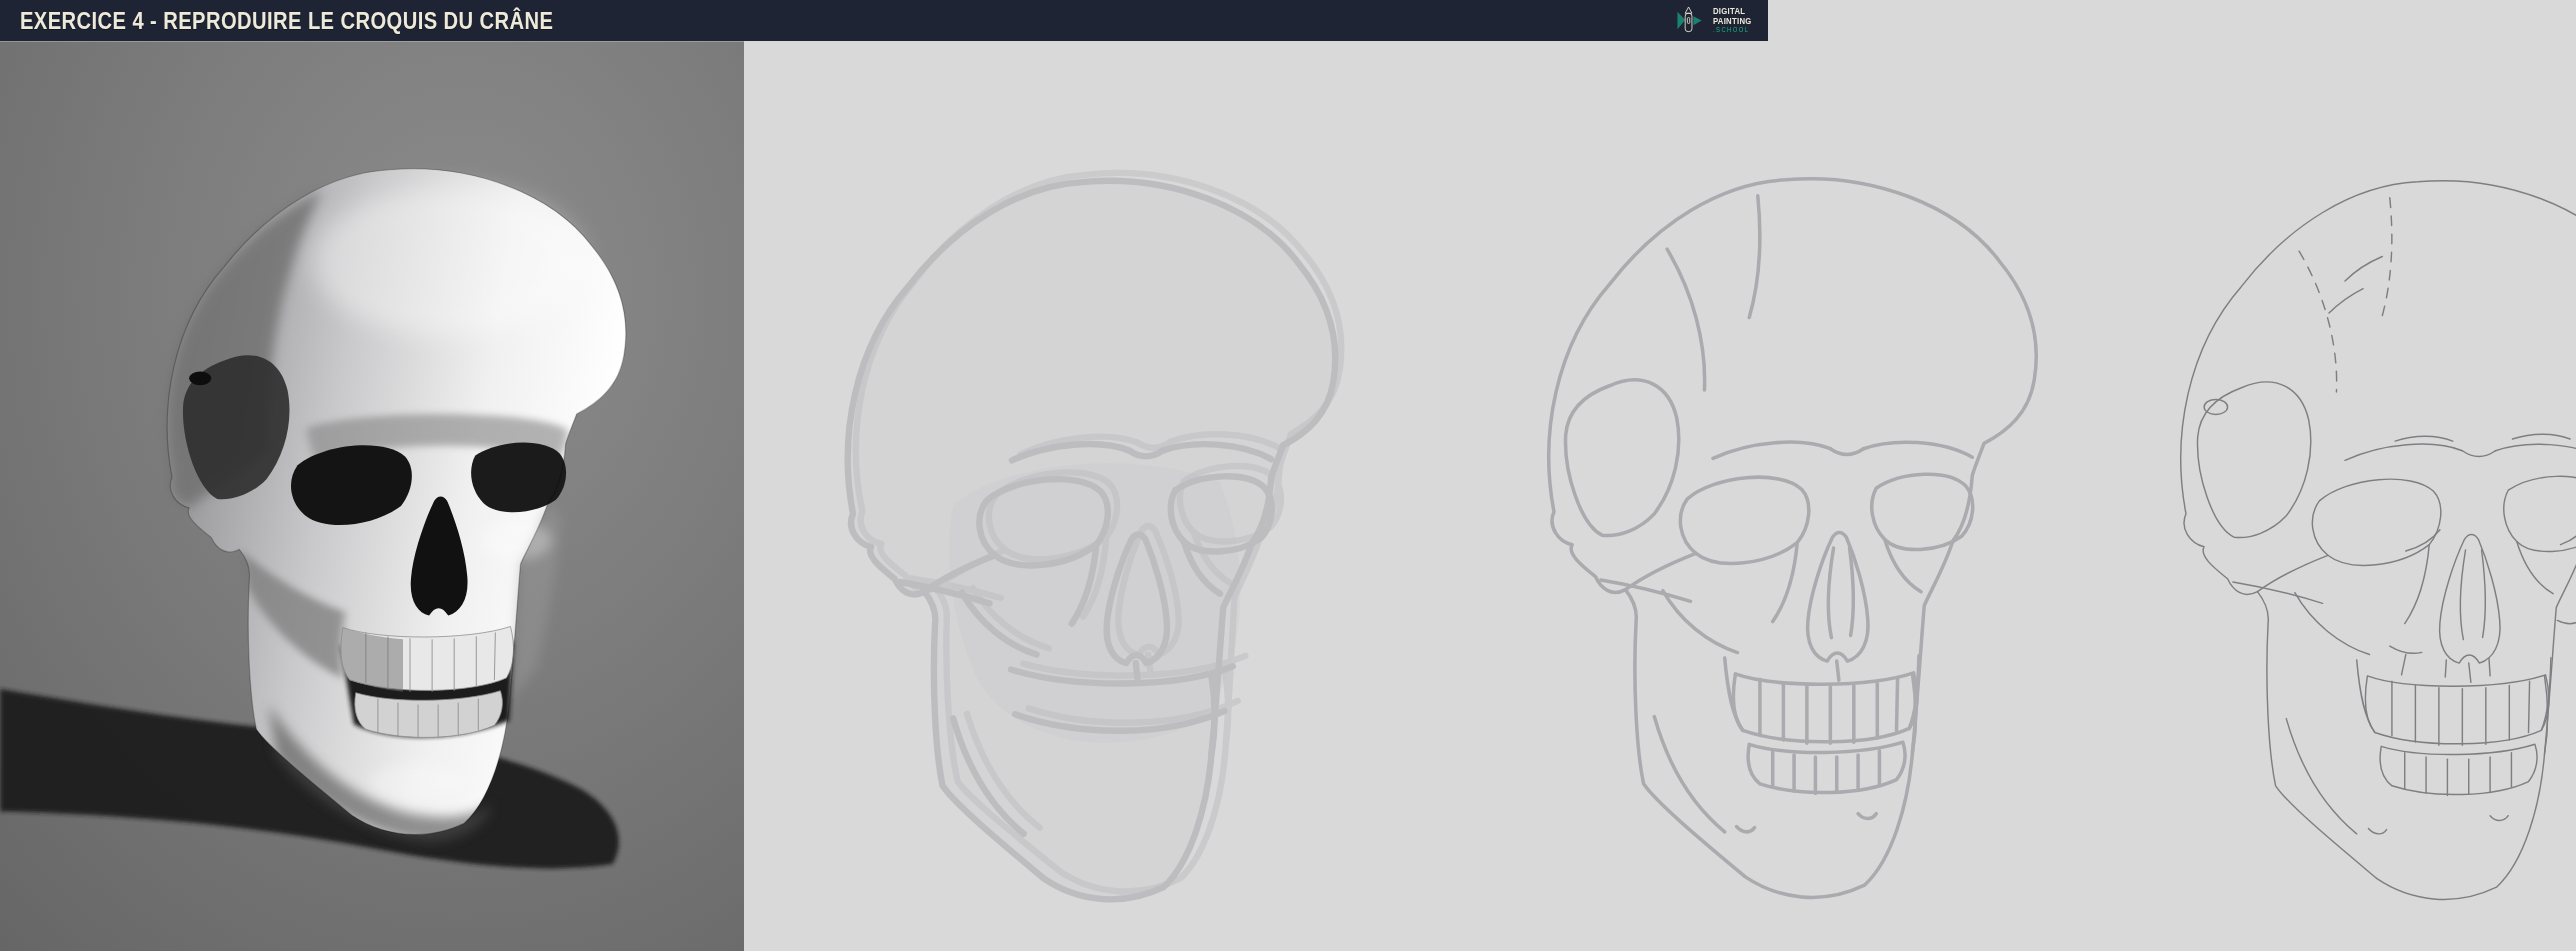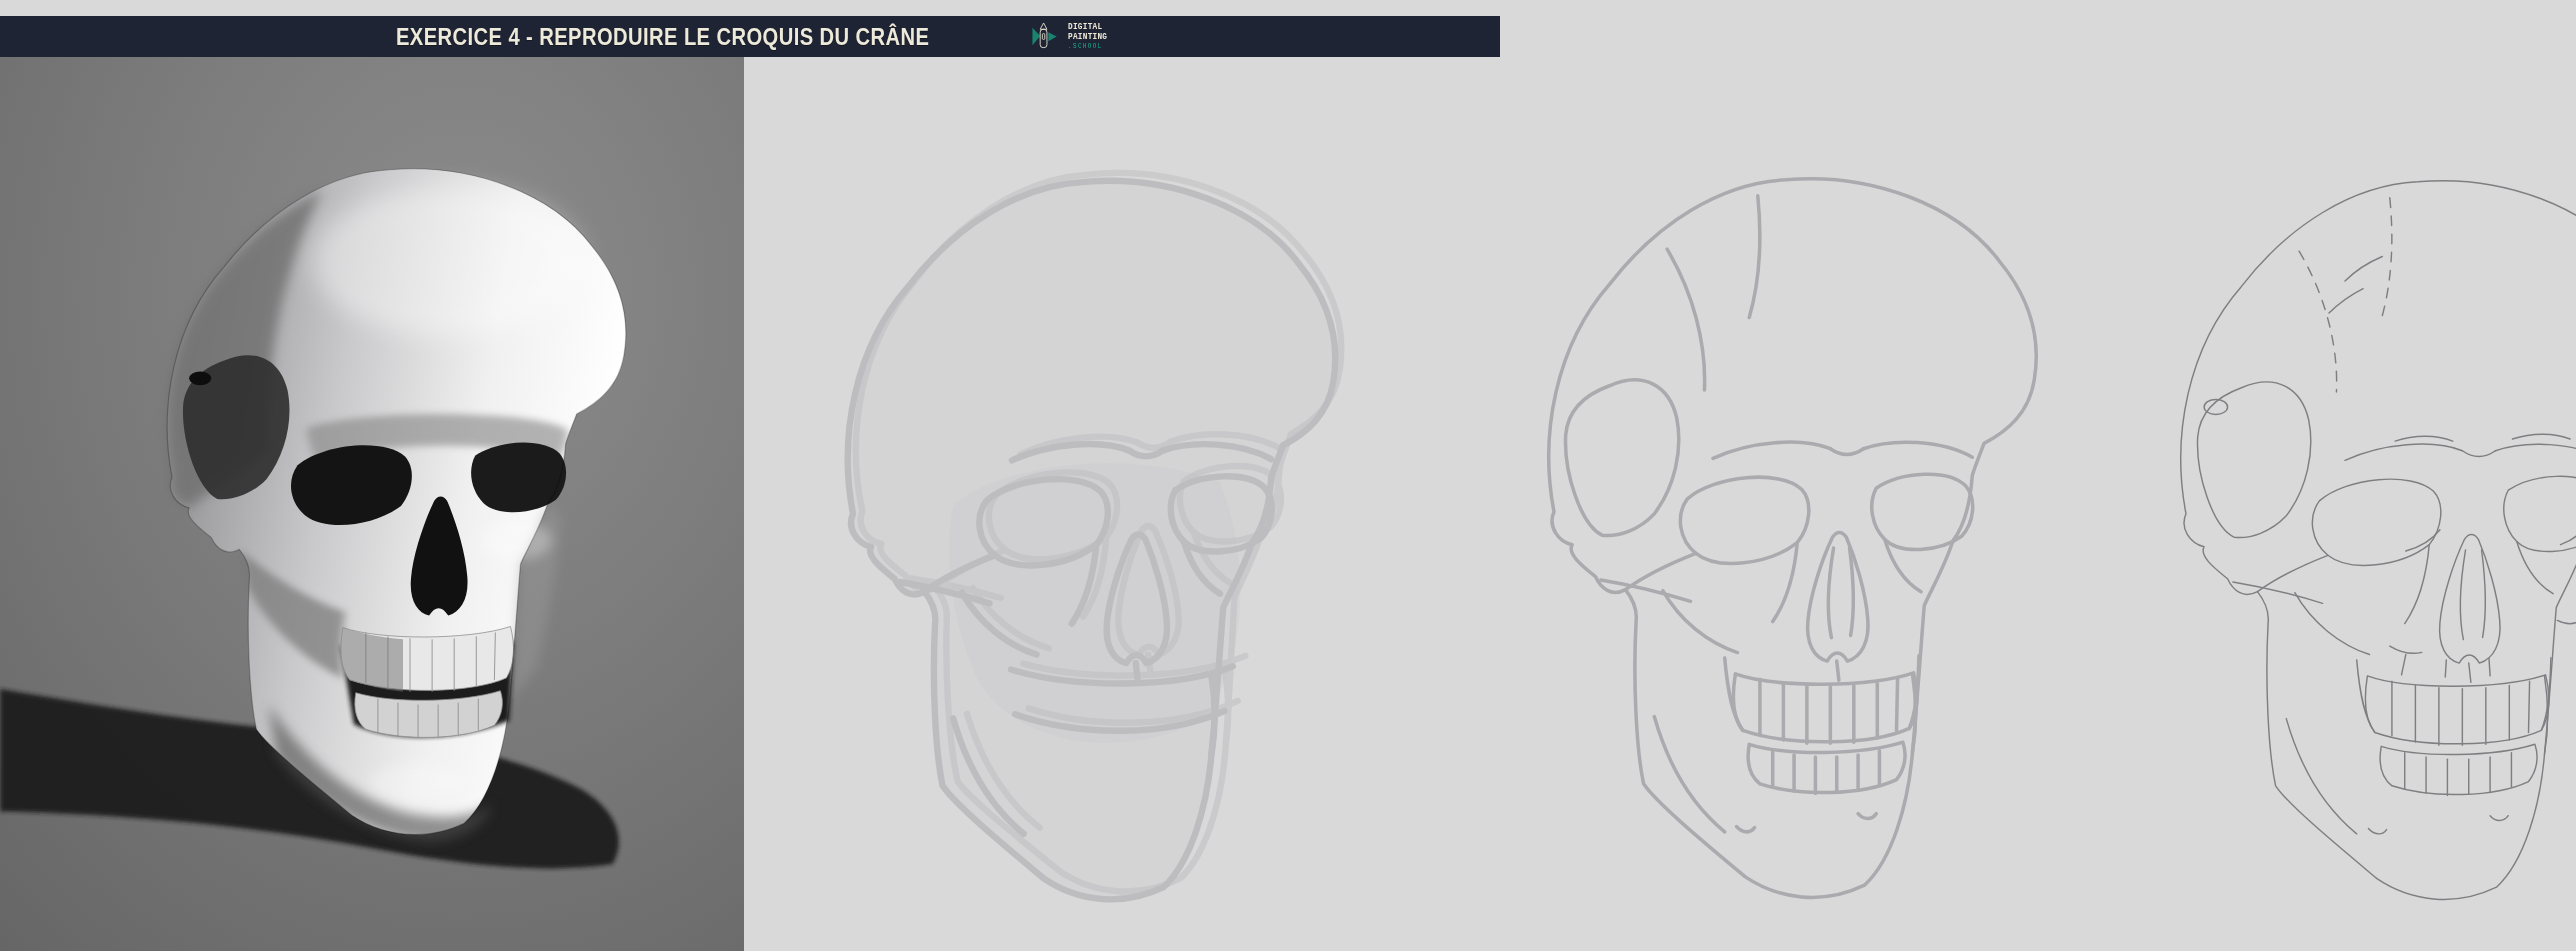--- a/index.html
+++ b/index.html
@@ -5,31 +5,31 @@
   :root{
     --header-bg:#1e2434; --title-cream:#eeeada; --logo-teal:#16b78c;
     --photo-bg:#7b7b7b; --canvas-bg:#d9d9d9; --shadow:#1a1a1a;
     --s1-stroke:#bdbdc0; --s2-stroke:#ababaf; --s3-stroke:#7f7f83; --s4-stroke:#323236;
   }
   *{margin:0;padding:0;box-sizing:border-box;}
   html,body{width:3489px;height:952px;overflow:hidden;}
   body{background:var(--canvas-bg);font-family:"Liberation Sans","DejaVu Sans",sans-serif;position:relative;}
 
   .header{
-    position:absolute;left:0;top:16px;width:1500px;height:41px;
+    position:absolute;left:0;top:0;width:1768px;height:41px;
     background:var(--header-bg);
-    display:flex;align-items:center;justify-content:center;
+    display:flex;align-items:center;justify-content:space-between;
     padding:0 11.3px 0 19.6px;z-index:5;
   }
   .title{
     color:var(--title-cream);font-size:24px;font-weight:700;letter-spacing:0.5px;
     transform:scaleX(.84);transform-origin:left center;white-space:nowrap;
     text-shadow:0 1px 0 rgba(0,0,0,.35);
   }
-  .logo{display:flex;align-items:center;gap:8px;font-family:Liberation Mono, monospace;}
+  .logo{display:flex;align-items:center;gap:8px;}
   .logo-text{display:flex;flex-direction:column;line-height:1;transform:scaleX(.88);transform-origin:left center;}
   .logo-l1,.logo-l2{color:var(--title-cream);font-weight:700;font-size:8.8px;letter-spacing:0.3px;}
   .logo-l2{margin-top:1px;}
   .logo-l3{color:var(--logo-teal);font-size:6.7px;letter-spacing:1.6px;margin-top:1.5px;font-weight:400;}
 
   .photo-panel{position:absolute;left:0;top:41px;width:744px;height:911px;}
   .sketch-panel{position:absolute;top:41px;left:744px;width:2744px;height:911px;background:var(--canvas-bg);}
 
   svg.sk{position:absolute;overflow:visible;}
   svg.sk use{fill:none;stroke-linecap:round;stroke-linejoin:round;}

